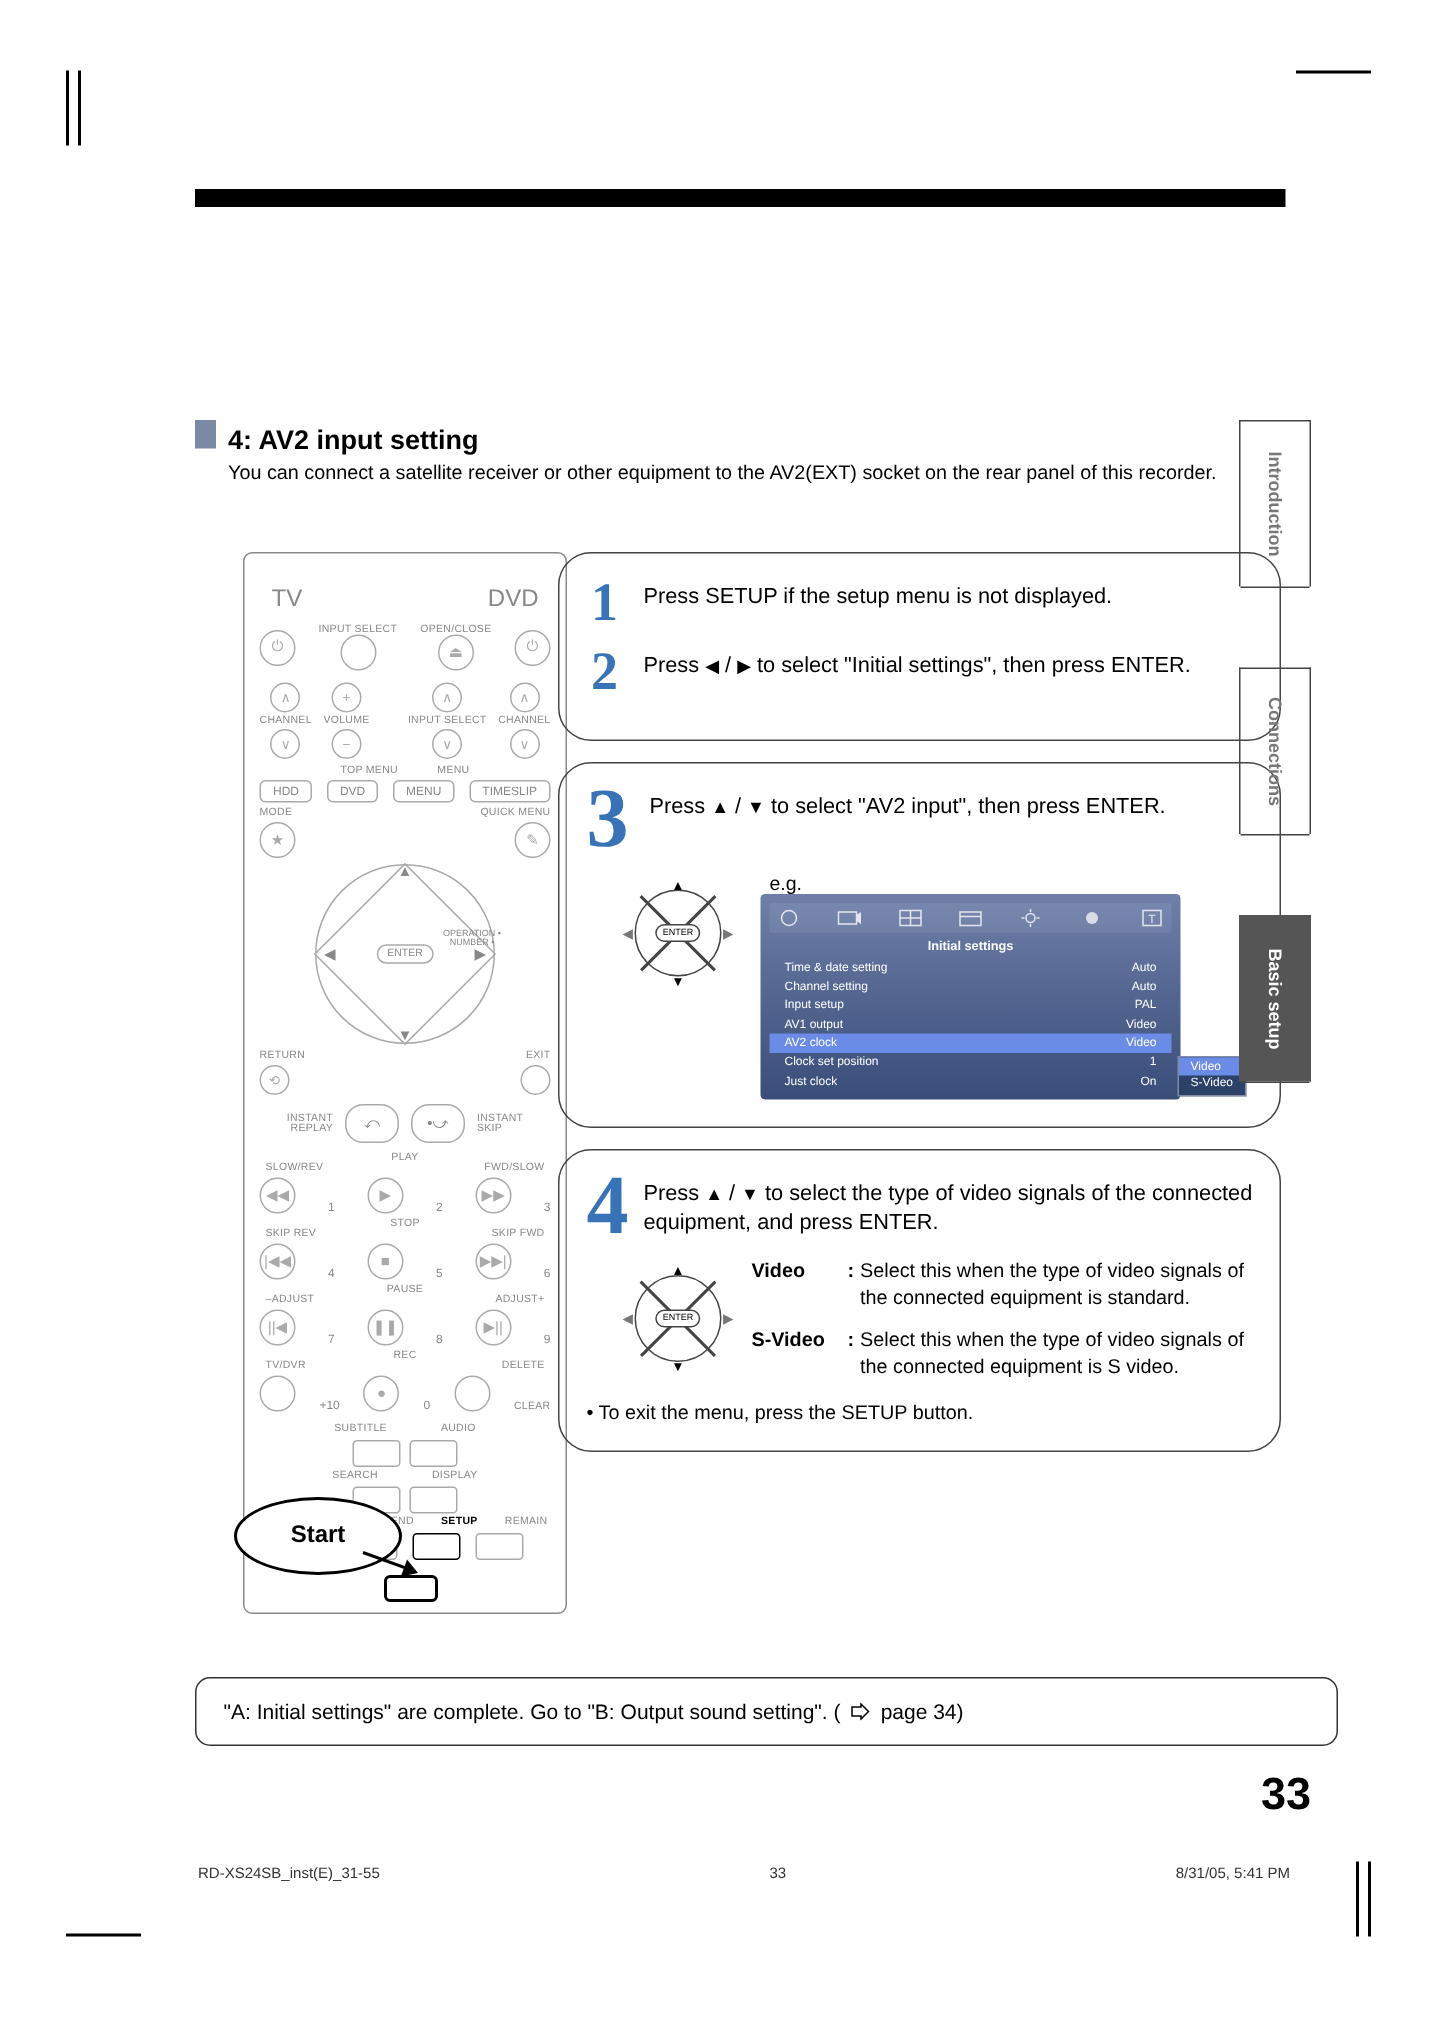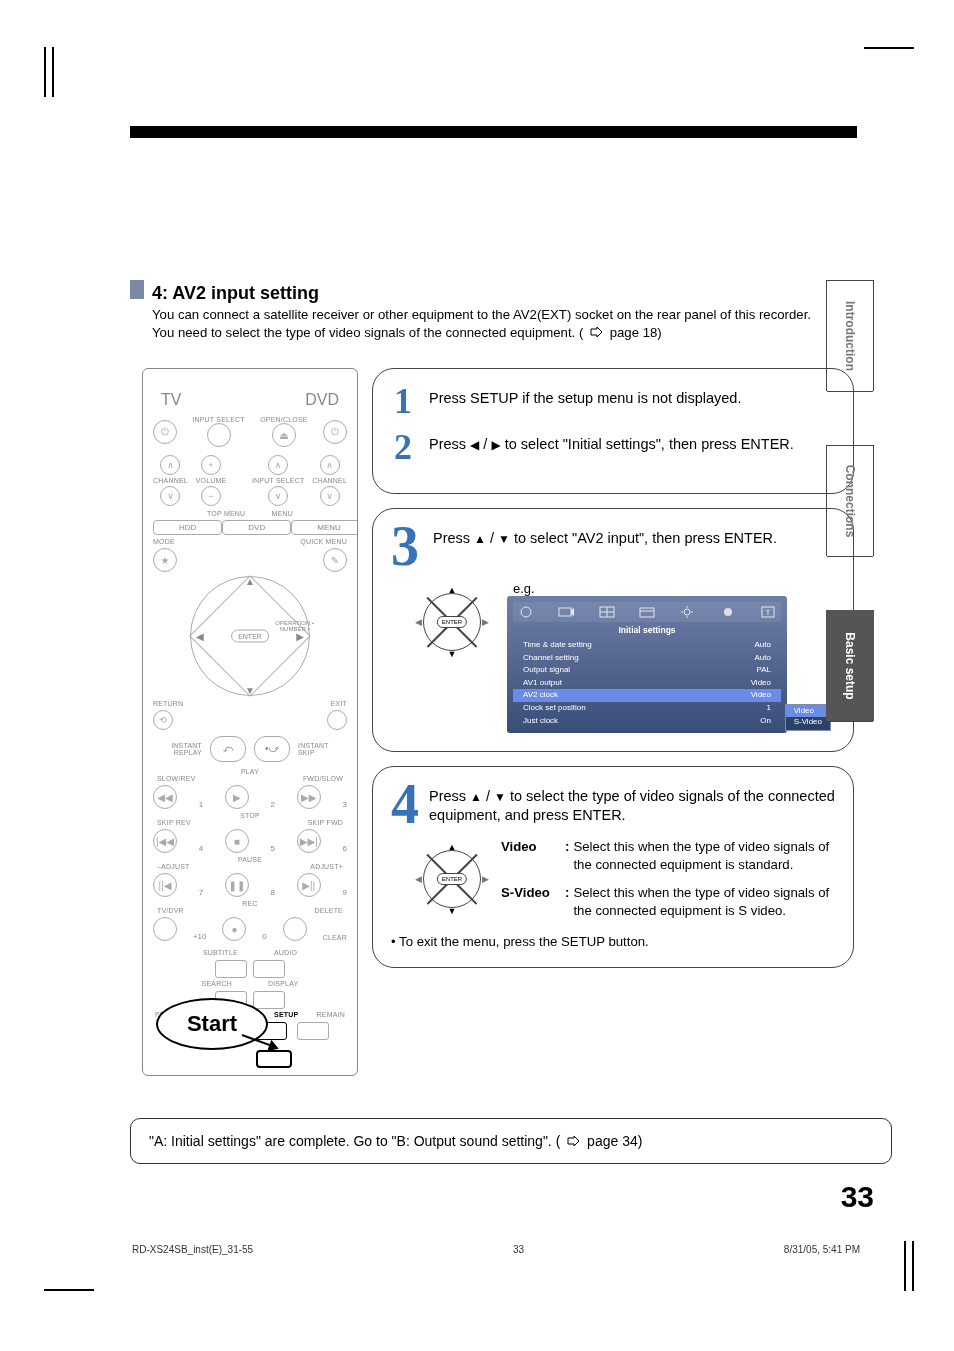--- a/index.html
+++ b/index.html
@@ -14,45 +14,45 @@
   .crop-br{position:absolute;right:14px;bottom:60px}
   .crop-br .v1{display:inline-block;width:2px;height:50px;background:#000;margin-right:6px;vertical-align:top}
   .crop-br .v2{display:inline-block;width:2px;height:50px;background:#000;vertical-align:top}
   .topbar{position:absolute;left:104px;top:126px;width:727px;height:12px;background:#000}
   .heading-row{position:absolute;left:104px;top:280px;display:flex;align-items:baseline}
   .heading-sq{width:14px;height:19px;background:#7a8aa5;margin-right:8px}
   .heading-txt{font-size:18px;font-weight:bold}
   .intro{position:absolute;left:126px;top:306px;width:700px;font-size:13.2px;line-height:1.35}
   .arrow-box{display:inline-block;width:13px;height:12px;position:relative;vertical-align:-1px;margin:0 3px}
   .arrow-box svg{display:block}
-  .remote-wrap{position:absolute;left:116px;top:368px;width:214px;height:706px;border:1px solid #888;border-radius:6px;overflow:hidden}
+  .remote-wrap{position:absolute;left:136px;top:368px;width:214px;height:706px;border:1px solid #888;border-radius:6px;overflow:hidden}
   .remote-top{height:40px;display:flex;justify-content:space-between;align-items:flex-end;padding:0 18px;font-size:16px;color:#888}
   .remote-body{padding:4px 10px 10px;font-size:7px;color:#888;text-align:center}
   .rlabel{font-size:7px;color:#888;letter-spacing:.2px}
   .rrow{display:flex;justify-content:space-between;align-items:center;margin:3px 0}
   .rcol{display:flex;flex-direction:column;align-items:center;gap:2px}
   .circ{width:22px;height:22px;border:1px solid #aaa;border-radius:50%;display:flex;align-items:center;justify-content:center;color:#aaa;font-size:10px}
   .circ.sm{width:18px;height:18px;font-size:9px}
-  .pill{border:1px solid #aaa;border-radius:4px;padding:2px 25px;font-size:8px;color:#888}
+  .pill{border:1px solid #aaa;border-radius:4px;padding:2px 8px;font-size:8px;color:#888}
   .dpad{position:relative;width:120px;height:120px;margin:4px auto}
   .dpad .ring{position:absolute;inset:0;border:1px solid #aaa;border-radius:50%}
   .dpad .diamond{position:absolute;left:50%;top:50%;width:84px;height:84px;border:1px solid #aaa;transform:translate(-50%,-50%) rotate(45deg)}
   .dpad .enter{position:absolute;left:50%;top:50%;transform:translate(-50%,-50%);font-size:7px;border:1px solid #aaa;border-radius:10px;padding:2px 6px}
   .dpad .tri{position:absolute;font-size:10px;color:#888}
   .dpad .op{position:absolute;right:-4px;top:44px;font-size:6px;color:#888;line-height:1}
   .instant{display:flex;justify-content:center;align-items:center;gap:8px;margin:6px 0}
   .instant .big{width:34px;height:24px;border:1px solid #aaa;border-radius:12px;display:flex;align-items:center;justify-content:center;font-size:10px;color:#888}
   .transport{margin-top:6px}
   .transport .lbl-row{display:flex;justify-content:space-between;padding:0 4px}
   .transport .btn-row{display:flex;justify-content:space-between;align-items:center;margin:3px 0}
   .transport .num{font-size:8px;color:#888;align-self:flex-end}
   .smallbtns{display:flex;gap:6px;justify-content:center;margin-top:4px}
   .smallbtns .sb{width:30px;height:16px;border:1px solid #aaa;border-radius:3px}
   .start-call{position:absolute;left:130px;top:998px;width:108px;height:48px;border:2.5px solid #000;border-radius:50%;display:flex;align-items:center;justify-content:center;background:#fff}
-  .start-call span{font-size:22px;font-weight:bold}
+  .start-call span{font-size:16px;font-weight:bold}
   .start-line{position:absolute;border-top:2.5px solid #000;transform-origin:left center}
   .start-line.l1{left:216px;top:1034px;width:34px;transform:rotate(20deg)}
   .start-arrowhead{position:absolute;left:243px;top:1041px;width:0;height:0;border-left:10px solid #000;border-top:6px solid transparent;border-bottom:6px solid transparent;transform:rotate(20deg)}
   .setup-call{position:absolute;left:230px;top:1050px;width:32px;height:14px;border:2px solid #000;border-radius:4px;}
   .steps{position:absolute;left:346px;top:368px;width:482px}
   .step-box{border:1.5px solid #444;border-radius:22px;padding:14px 18px 18px;margin-bottom:14px;position:relative}
   .step-row{display:flex;align-items:flex-start;gap:14px;margin-bottom:10px}
   .num-lg{font-family:Georgia,'Times New Roman',serif;font-size:36px;font-weight:bold;color:#3773b6;line-height:1;min-width:24px;text-align:center}
   .num-xl{font-size:56px;line-height:.85}
   .step-txt{font-size:14.5px;font-weight:normal;line-height:1.3;padding-top:6px}
@@ -110,29 +110,20 @@
 <div class="crop-br"><span class="v1"></span><span class="v2"></span></div>
 
 <div class="topbar"></div>
 
 <div class="heading-row">
   <div class="heading-sq"></div>
   <div class="heading-txt">4: AV2 input setting</div>
 </div>
 <div class="intro">
   <div>You can connect a satellite receiver or other equipment to the AV2(EXT) socket on the rear panel of this recorder.</div>
-  <div>
-    <span>You need to select the type of video signals of the connected equipment. (</span>
-    <span class="arrow-box">
-      <svg viewBox="0 0 13 12">
-            <path d="M1 3h6V1l5 5-5 5V9H1z" fill="none" stroke="#000" stroke-width="1"></path>
-          </svg>
-    </span>
-    <span> page 18)</span>
-  </div>
 </div>
 
 <div class="remote-wrap">
   <div class="remote-top">
     <span>TV</span>
     <span>DVD</span>
   </div>
   <div class="remote-body">
     <div class="rrow">
       <div class="rcol">
@@ -403,21 +394,21 @@
           <div class="osd-title">Initial settings</div>
           <div class="osd-row">
                 <span>Time &amp; date setting</span>
                 <span>Auto</span>
               </div>
           <div class="osd-row">
                 <span>Channel setting</span>
                 <span>Auto</span>
               </div>
           <div class="osd-row">
-                <span>Output signal</span>
+                <span>Input setup</span>
                 <span>PAL</span>
               </div>
           <div class="osd-row">
                 <span>AV1 output</span>
                 <span>Video</span>
               </div>
           <div class="osd-row hl">
                 <span>AV2 clock</span>
                 <span>Video</span>
               </div>

